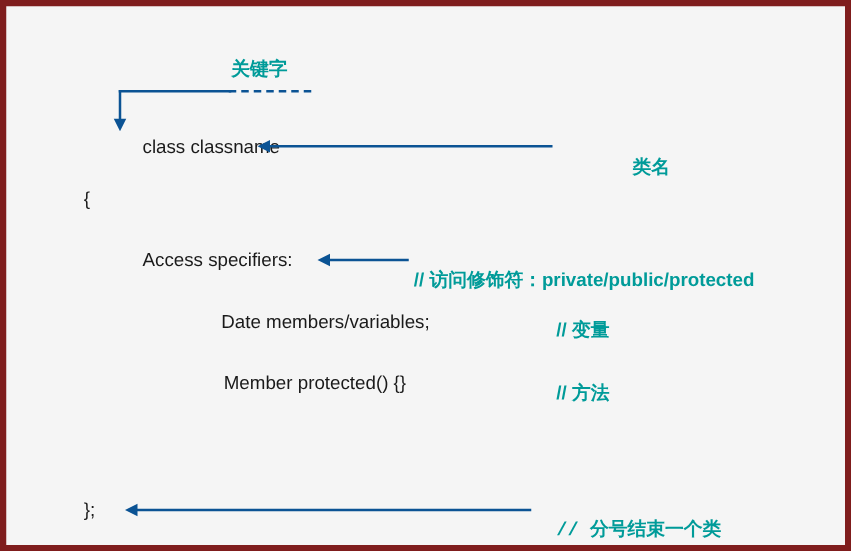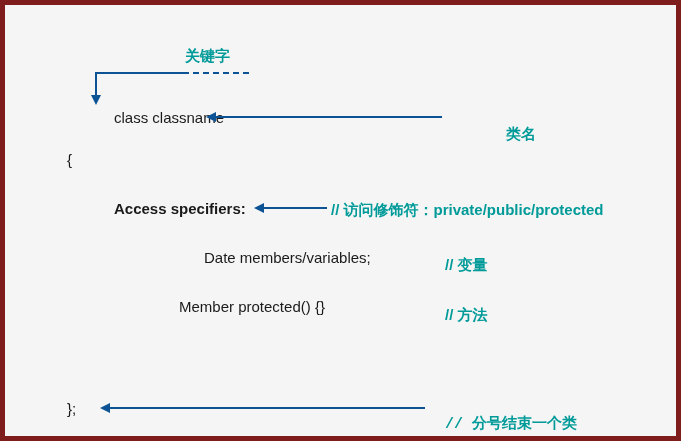--- a/index.html
+++ b/index.html
@@ -94,28 +94,28 @@
 
   <div class="code-text" style="left:62px; top:105px;margin-left:47px;">class classname</div>
 
   <div class="h-line" style="left:210px; top:111px; width:227px;"></div>
   <div class="arrow-left" style="left:201px; top:107px;"></div>
 
   <div class="comment-text" style="left:501px; top:105px;">类名</div>
 
   <div class="code-text" style="left:62px; top:147px;">{</div>
 
-  <div class="code-text" style="left:109px; top:196px;font-weight:bold;">Access specifiers:</div>
+  <div class="code-text" style="left:109px; top:196px;">Access specifiers:</div>
 
   <div class="h-line" style="left:258px; top:202px; width:64px;"></div>
   <div class="arrow-left" style="left:249px; top:198px;"></div>
 
-  <div class="comment-text" style="left:326px; top:181px;">// 访问修饰符：private/public/protected</div>
+  <div class="comment-text" style="left:326px; top:196px;">// 访问修饰符：private/public/protected</div>
 
-  <div class="code-text" style="left:172px; top:245px;margin-left:27px;">Date members/variables;</div>
+  <div class="code-text" style="left:172px; top:245px;">Date members/variables;</div>
 
   <div class="comment-text" style="left:440px; top:236px;">// 变量</div>
 
   <div class="code-text" style="left:174px; top:294px;">Member protected() {}</div>
 
   <div class="comment-text" style="left:440px; top:286px;">// 方法</div>
 
   <div class="code-text" style="left:62px; top:396px;">};</div>
 
   <div class="h-line" style="left:104px; top:402px; width:316px;"></div>

